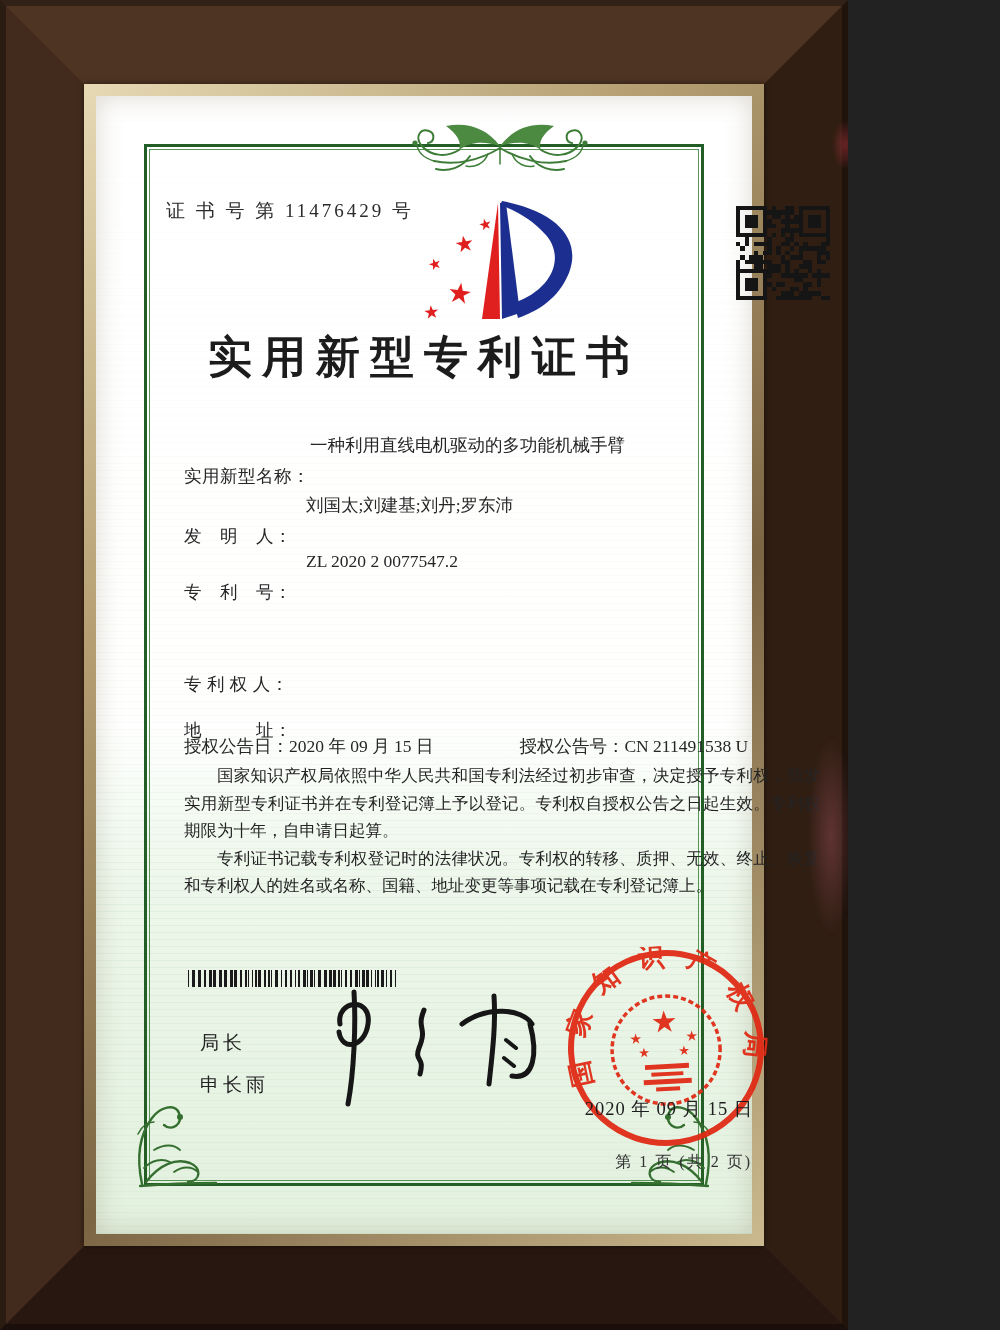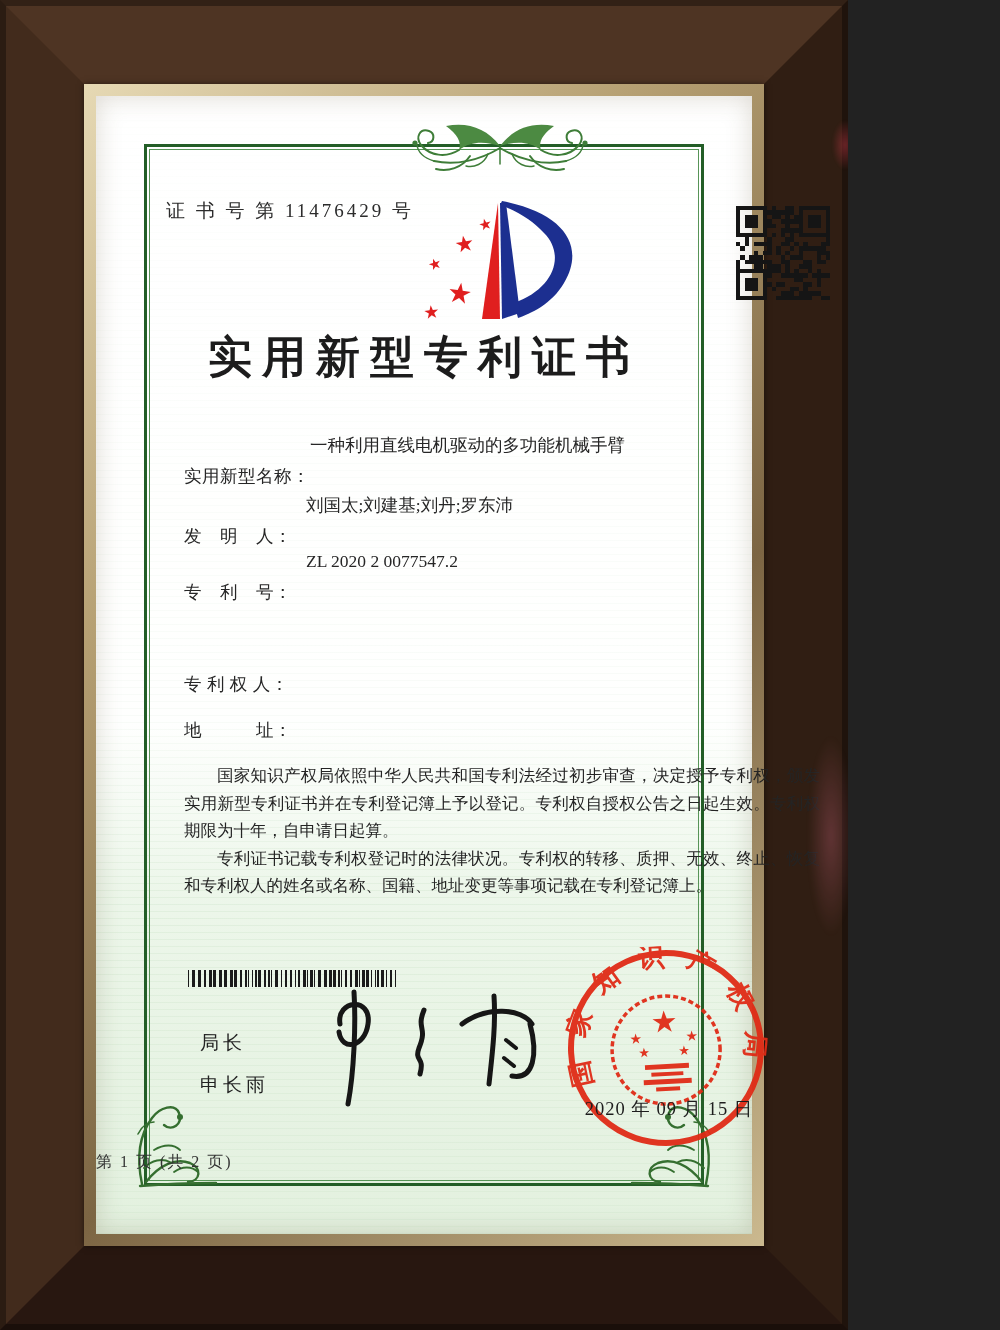--- a/index.html
+++ b/index.html
@@ -33,21 +33,21 @@
   .frow{left:88px;width:648px;display:flex;align-items:flex-start;font-size:17.5px;color:#262626;}
   .frow .lab{flex:0 0 122px;letter-spacing:.5px;white-space:nowrap;margin-top:32px;}
   .frow .val{flex:1;line-height:26px;}
   .grantrow{left:88px;top:638px;width:660px;font-size:17.5px;color:#262626;display:flex;}
   .grantrow .pair2{margin-left:86px;}
   .bodytext{left:88px;top:666px;width:636px;font-size:16.5px;line-height:27.5px;color:#242424;
             text-align:justify;}
   .bodytext p{margin:0;text-indent:2em;}
   .sig-title{left:104px;top:934px;font-size:19px;letter-spacing:4px;color:#222;}
   .sig-name{left:104px;top:976px;font-size:19px;letter-spacing:4px;color:#222;}
-  .pageinfo{left:0;top:1056px;width:100%;text-align:left;font-size:16px;letter-spacing:2px;color:#333;}
+  .pageinfo{left:0;top:1056px;width:100%;text-align:right;font-size:16px;letter-spacing:2px;color:#333;}
   .sealdate{left:488px;top:1000px;width:170px;text-align:center;font-size:18.5px;color:#1d1d1d;
             letter-spacing:1px;z-index:6;}
   
   .logo{left:326px;top:95px;width:190px;height:140px;}
   .qr{left:640px;top:110px;width:94px;height:94px;}
   .barcode{left:92px;top:874px;width:208px;height:17px;}
   .signature{left:196px;top:888px;width:270px;height:135px;z-index:3;}
   .seal{left:468px;top:850px;width:204px;height:204px;z-index:5;opacity:.94;
         transform:rotate(-3deg);}
   .orn-top{left:284px;top:16px;width:240px;height:70px;}
@@ -397,20 +397,28 @@
       <span class="lab">专　利　号：</span>
       <span class="val">ZL 2020 2 0077547.2</span>
     </div>
     <div class="abs frow" style="top:544px">
       <span class="lab">专 利 权 人：</span>
     </div>
     <div class="abs frow" style="top:590px">
       <span class="lab">地　　　址：</span>
     </div>
 
+    <div class="abs grantrow">
+      <span>
+        <span>授权公告日：</span><span>2020 年 09 月 15 日</span>
+      </span>
+      <span class="pair2">
+        <span>授权公告号：</span><span>CN 211491538 U</span>
+      </span>
+    </div>
 
     <div class="abs bodytext">
       <p>国家知识产权局依照中华人民共和国专利法经过初步审查，决定授予专利权，颁发实用新型专利证书并在专利登记簿上予以登记。专利权自授权公告之日起生效。专利权期限为十年，自申请日起算。</p>
       <p>专利证书记载专利权登记时的法律状况。专利权的转移、质押、无效、终止、恢复和专利权人的姓名或名称、国籍、地址变更等事项记载在专利登记簿上。</p>
     </div>
 
     <svg class="abs barcode" viewBox="0 0 208 17" preserveAspectRatio="none">
       <g id="bc-bars" fill="#1a1a1a">
           <rect x="0" y="0" width="1" height="17"></rect>
           <rect x="4" y="0" width="3" height="17"></rect>

